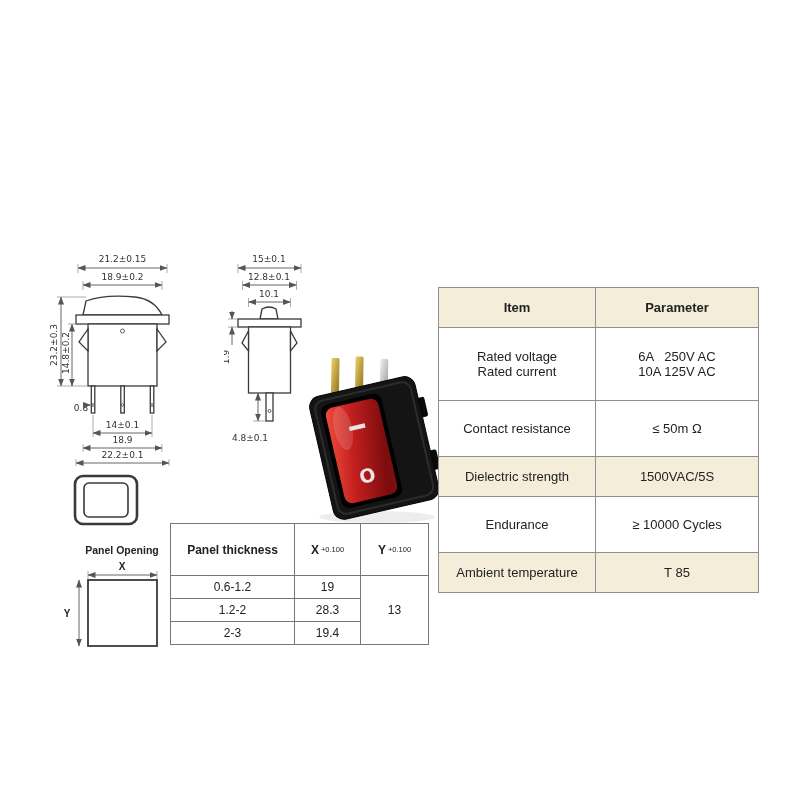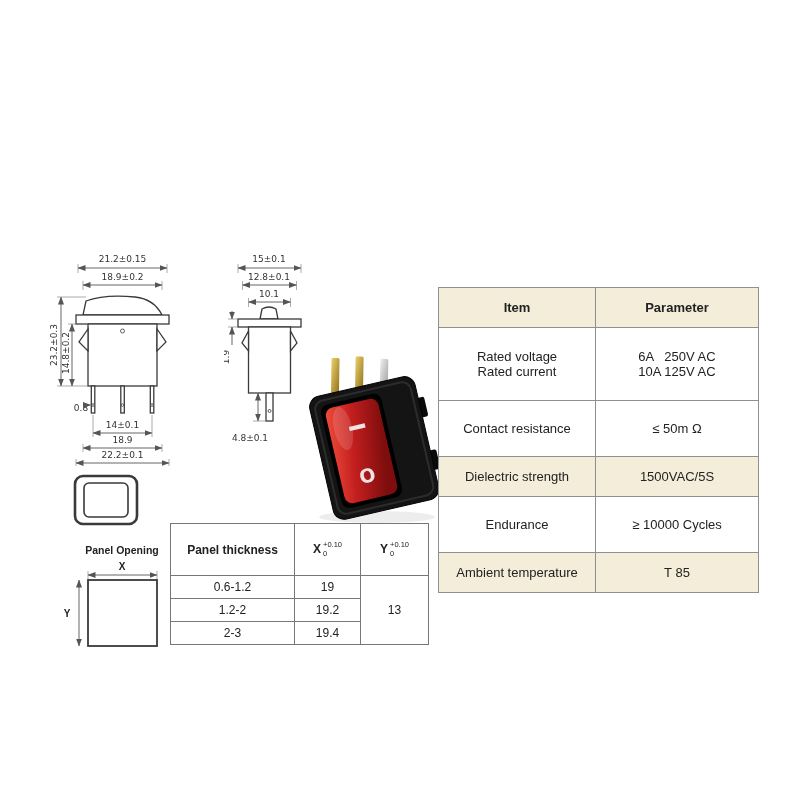--- a/index.html
+++ b/index.html
@@ -21,21 +21,21 @@
   .mark-o { font-size:19px; }
 
   
   table { border-collapse:collapse; position:absolute; table-layout:fixed; background:#fff; }
   td, th { border:1px solid #8f8f8f; text-align:center; vertical-align:middle; color:#222; padding:2px 4px; }
 
   .thick-table { left:170px; top:491px; width:258px; font-size:12px;padding-left:26px; }
   .thick-table td, .thick-table th { border-color:#777; }
   .thick-table th { font-weight:600; height:52px; }
   .thick-table td { height:23px; font-weight:400; }
-  .tol { display:inline-flex; flex-direction:column; font-size:7.5px; line-height:1.15; vertical-align:middle; margin-left:2px; font-weight:400; text-align:left;justify-content:center; }
+  .tol { display:inline-flex; font-size:7.5px; line-height:1.15; vertical-align:middle; margin-left:2px; font-weight:400; text-align:left;justify-content:center; }
 
   .spec-table { left:438px; top:255px; width:320px; font-size:13px; }
   .spec-table tr.beige > td, .spec-table tr.beige > th { background:#f3edda; }
   .spec-table th { font-weight:700; }
   .spec-table td { font-weight:400; }
   .h40 { height:40px; } .h73 { height:73px; } .h48 { height:48px; } .h56 { height:56px; }
   .pre { white-space:pre-wrap; }
 </style>
 </head>
 <body>
@@ -236,21 +236,21 @@
             </span>
         </th>
       </tr>
       <tr>
         <td>0.6-1.2</td>
         <td>19</td>
         <td rowspan="3">13</td>
       </tr>
       <tr>
         <td>1.2-2</td>
-        <td>19.2</td>
+        <td>28.3</td>
       </tr>
       <tr>
         <td>2-3</td>
         <td>19.4</td>
       </tr>
     </tbody>
   </table>
 
   <table class="spec-table">
     <colgroup>

